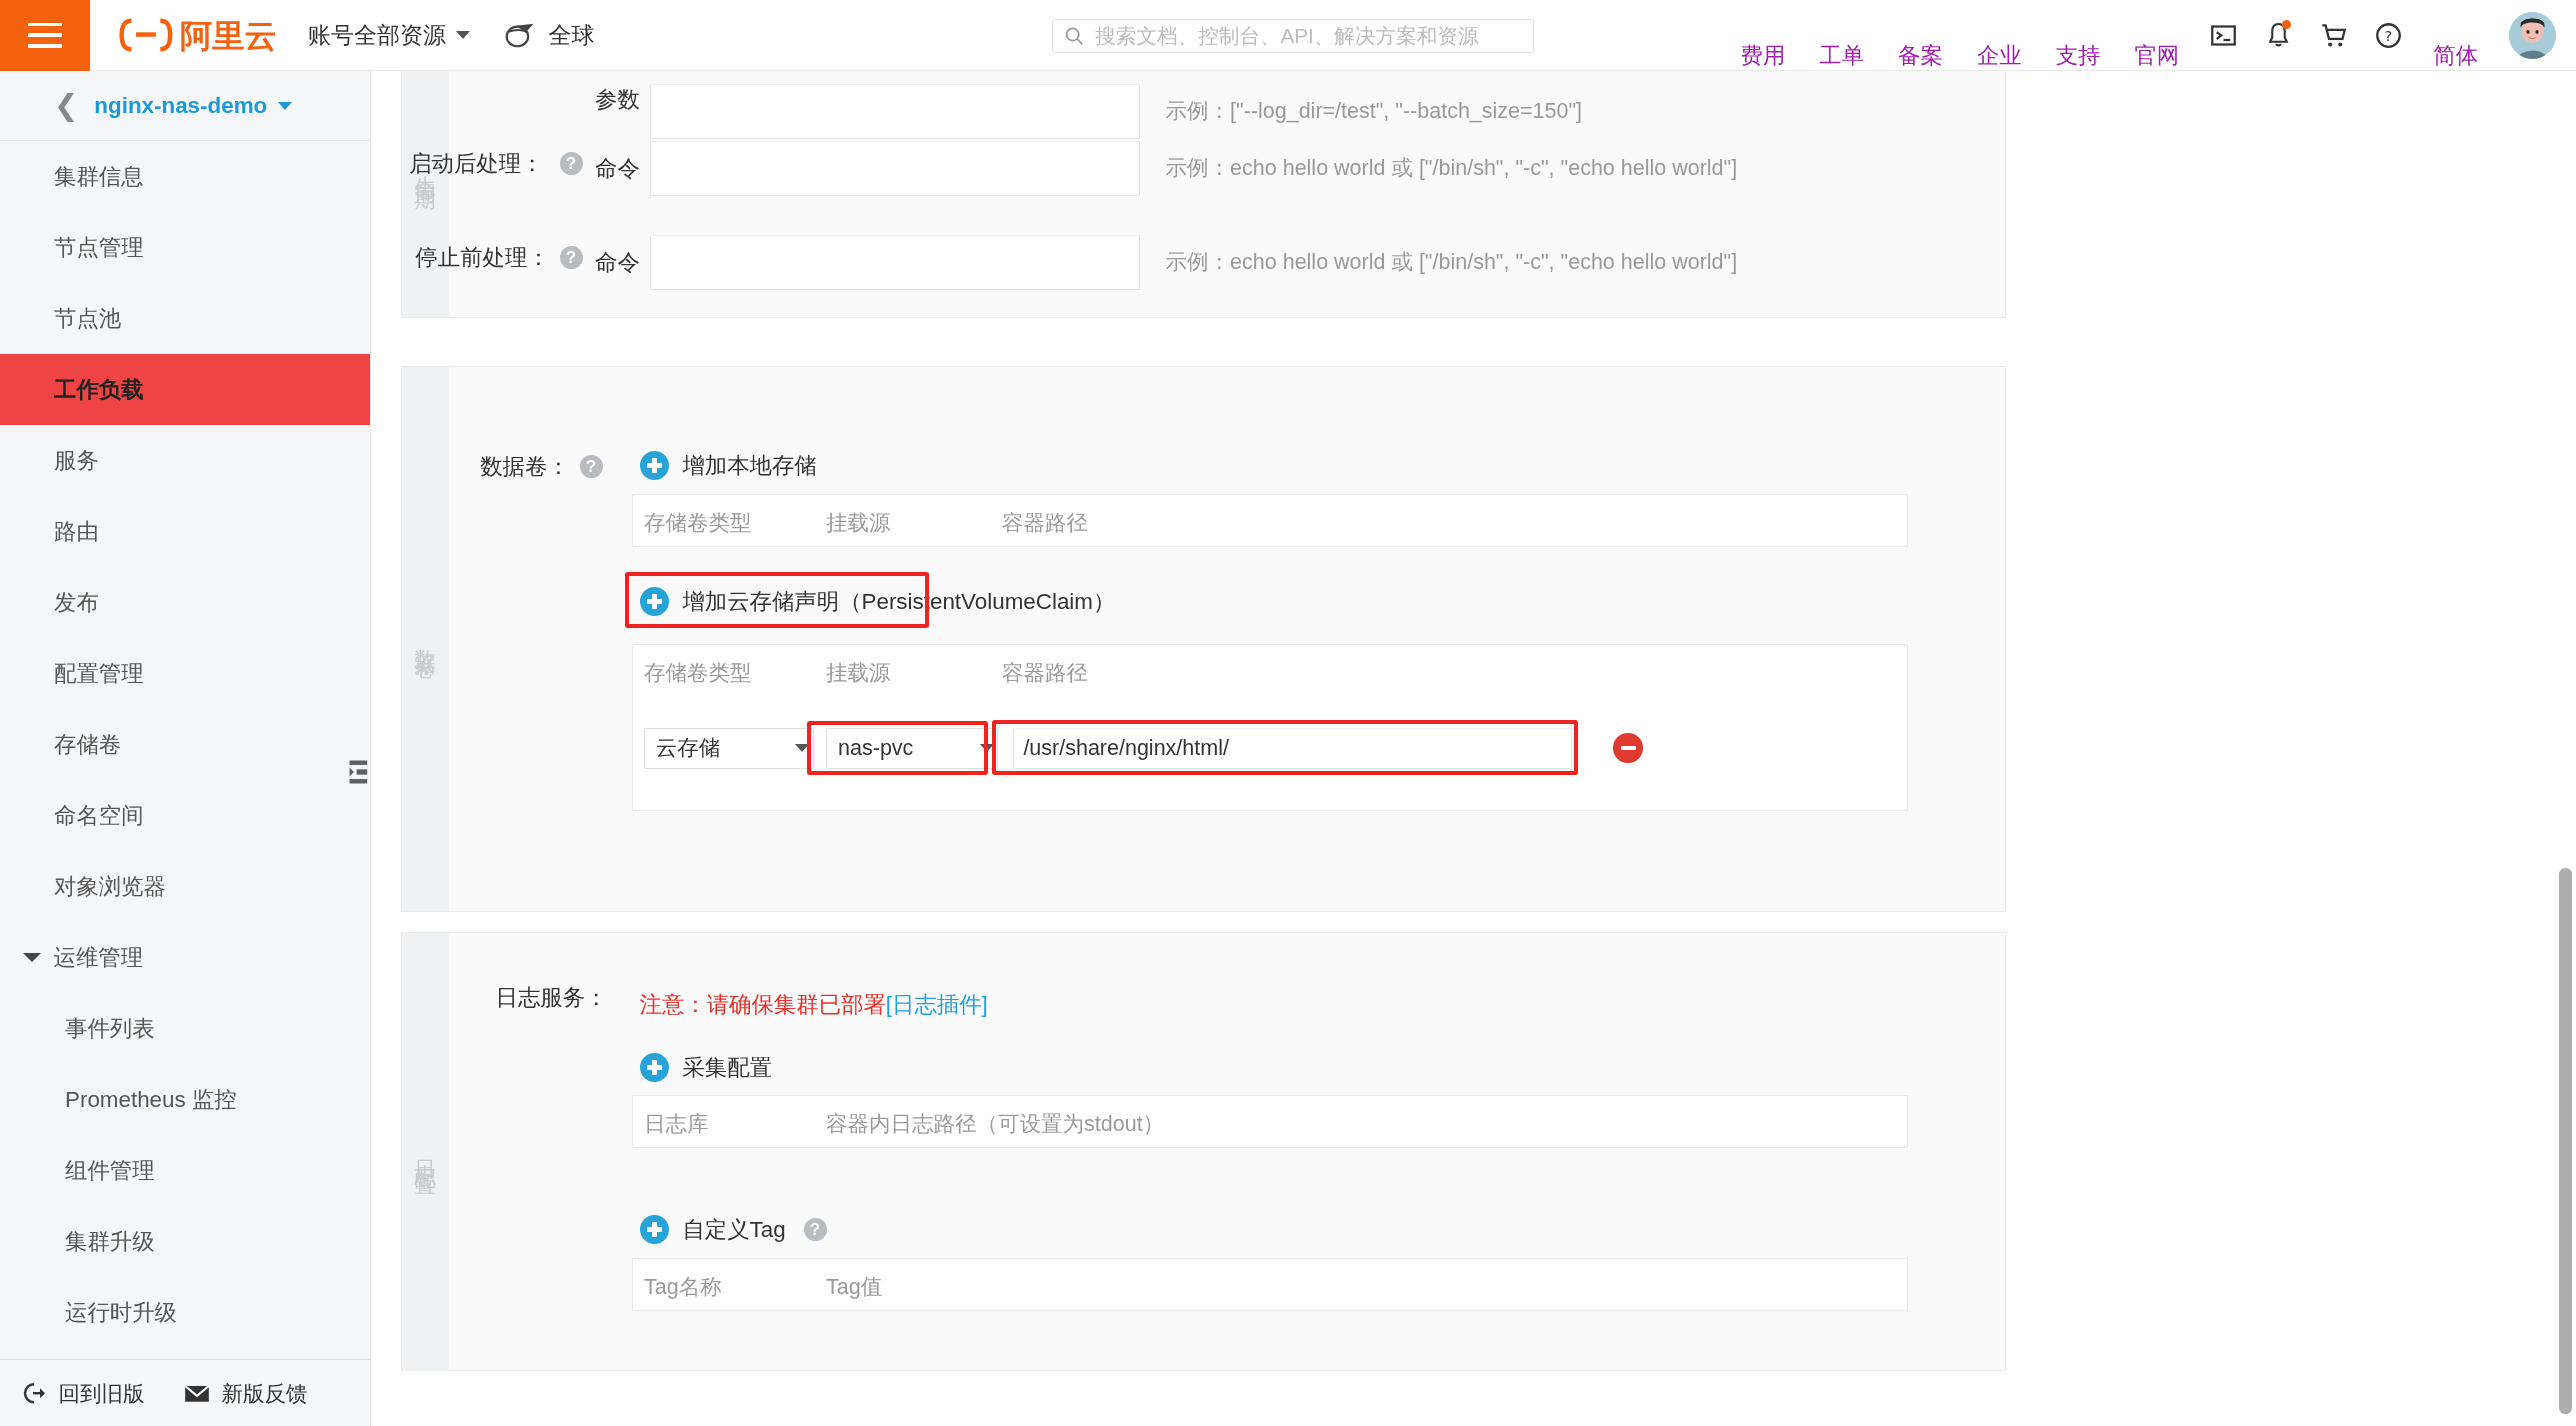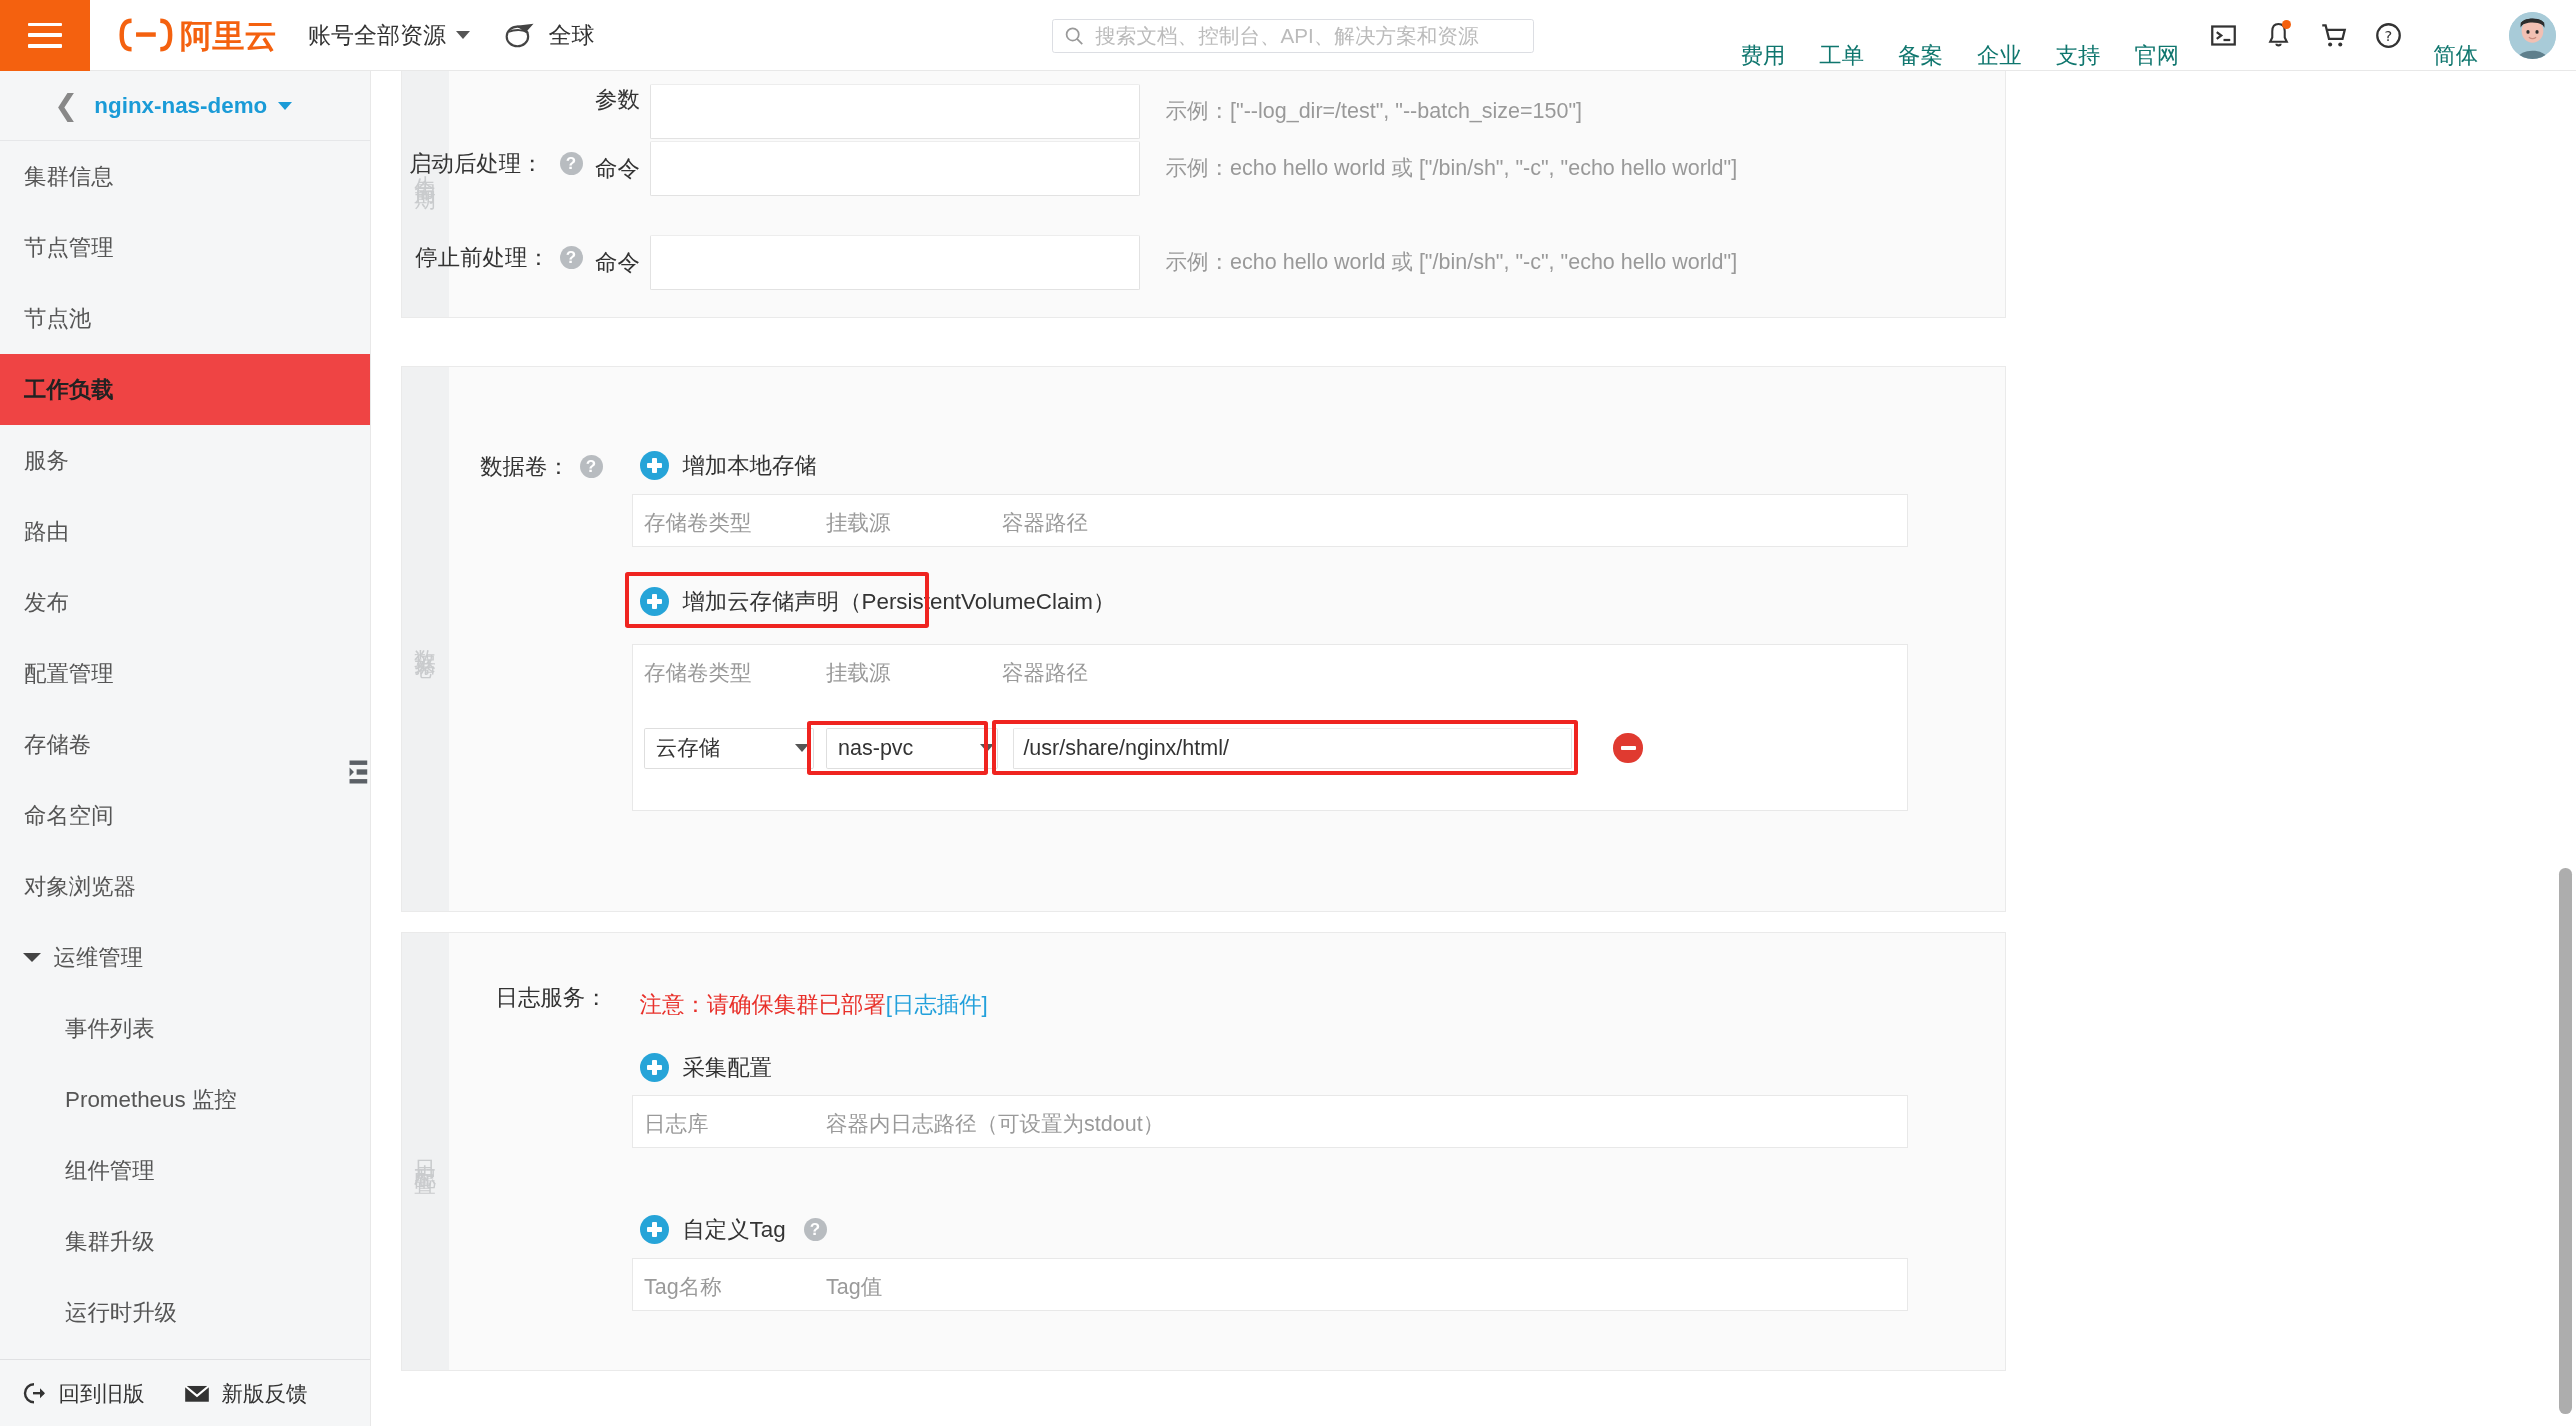--- a/index.html
+++ b/index.html
@@ -49,21 +49,21 @@
     border: 0; outline: 0; font-size: 20.6px; color: #666;
     font-family: "Liberation Sans", sans-serif; width: 100%; background: transparent;
   }
   .searchbar input::placeholder { color: #bbb; }
 
   .hdr-right {
     position: absolute; right: 19.7px; top: 0; height: 71px;
     display: flex; align-items: center; gap: 0;
   }
   .hdr-link {
-    font-size: 22.4px; color: #0f766e; padding: 0 17px; cursor: pointer;
+    font-size: 22.4px; color: #a21caf; padding: 0 17px; cursor: pointer;
     white-space: nowrap; line-height: 71px; margin-top: 40px;
   }
   .hdr-icon {
     width: 55px; height: 71px; display: flex; align-items: center;
     justify-content: center; cursor: pointer; position: relative;
   }
   .badge-dot {
     position: absolute; top: 19.7px; right: 15px; width: 9px; height: 9px;
     border-radius: 50%; background: #f4610f;
   }
@@ -86,21 +86,21 @@
   .sb-cluster {
     font-size: 22.4px; color: #1a9bd7; font-weight: bold; cursor: pointer;
     display: flex; align-items: center; gap: 10.7px; white-space: nowrap;
   }
   .caret-blue {
     width: 0; height: 0; border-left: 7.2px solid transparent;
     border-right: 7.2px solid transparent; border-top: 8px solid #1a9bd7;
   }
   .sb-list { flex: 1 1 auto; overflow: hidden; padding-top: 0; }
   .sb-item {
-    height: 71px; display: flex; align-items: center; padding-left: 24px;
+    height: 71px; display: flex; align-items: center; padding-left: 54px;
     font-size: 22.4px; color: #555; cursor: pointer; position: relative;
   }
   .sb-item.selected { background: #ef4444; color: #222; font-weight: bold; }
   .sb-item.group { padding-left: 23px; gap: 12.5px; }
   .sb-item.sub { padding-left: 65px; }
   .tri-down {
     width: 0; height: 0; border-left: 9px solid transparent;
     border-right: 9px solid transparent; border-top: 9.8px solid #444;
   }
   .sb-footer {

